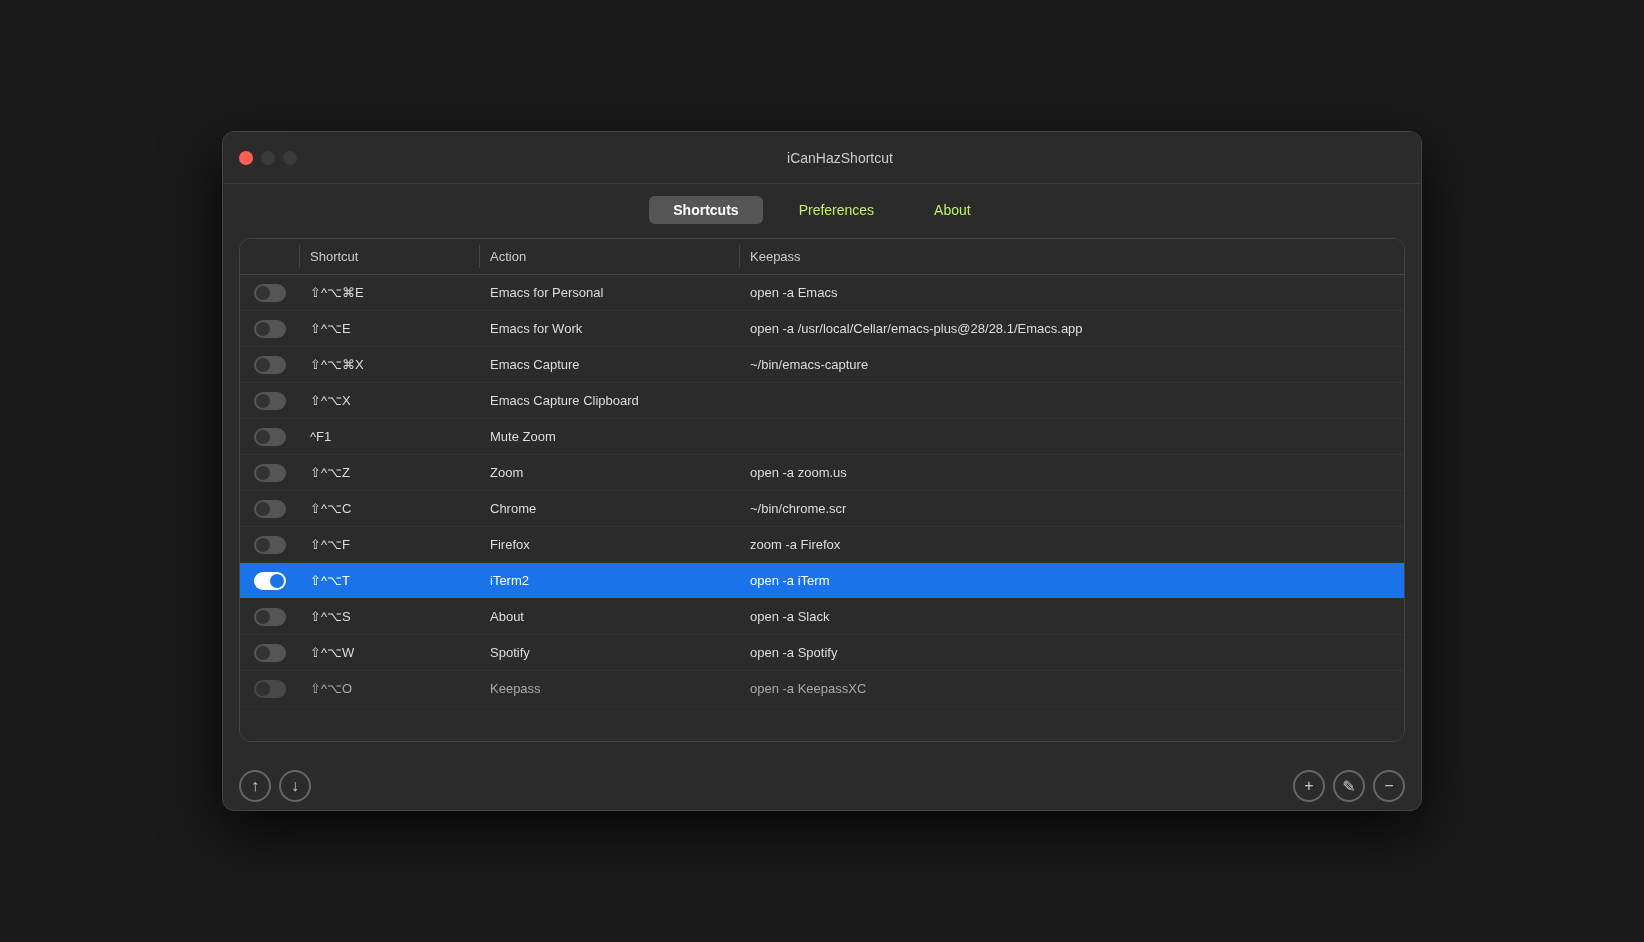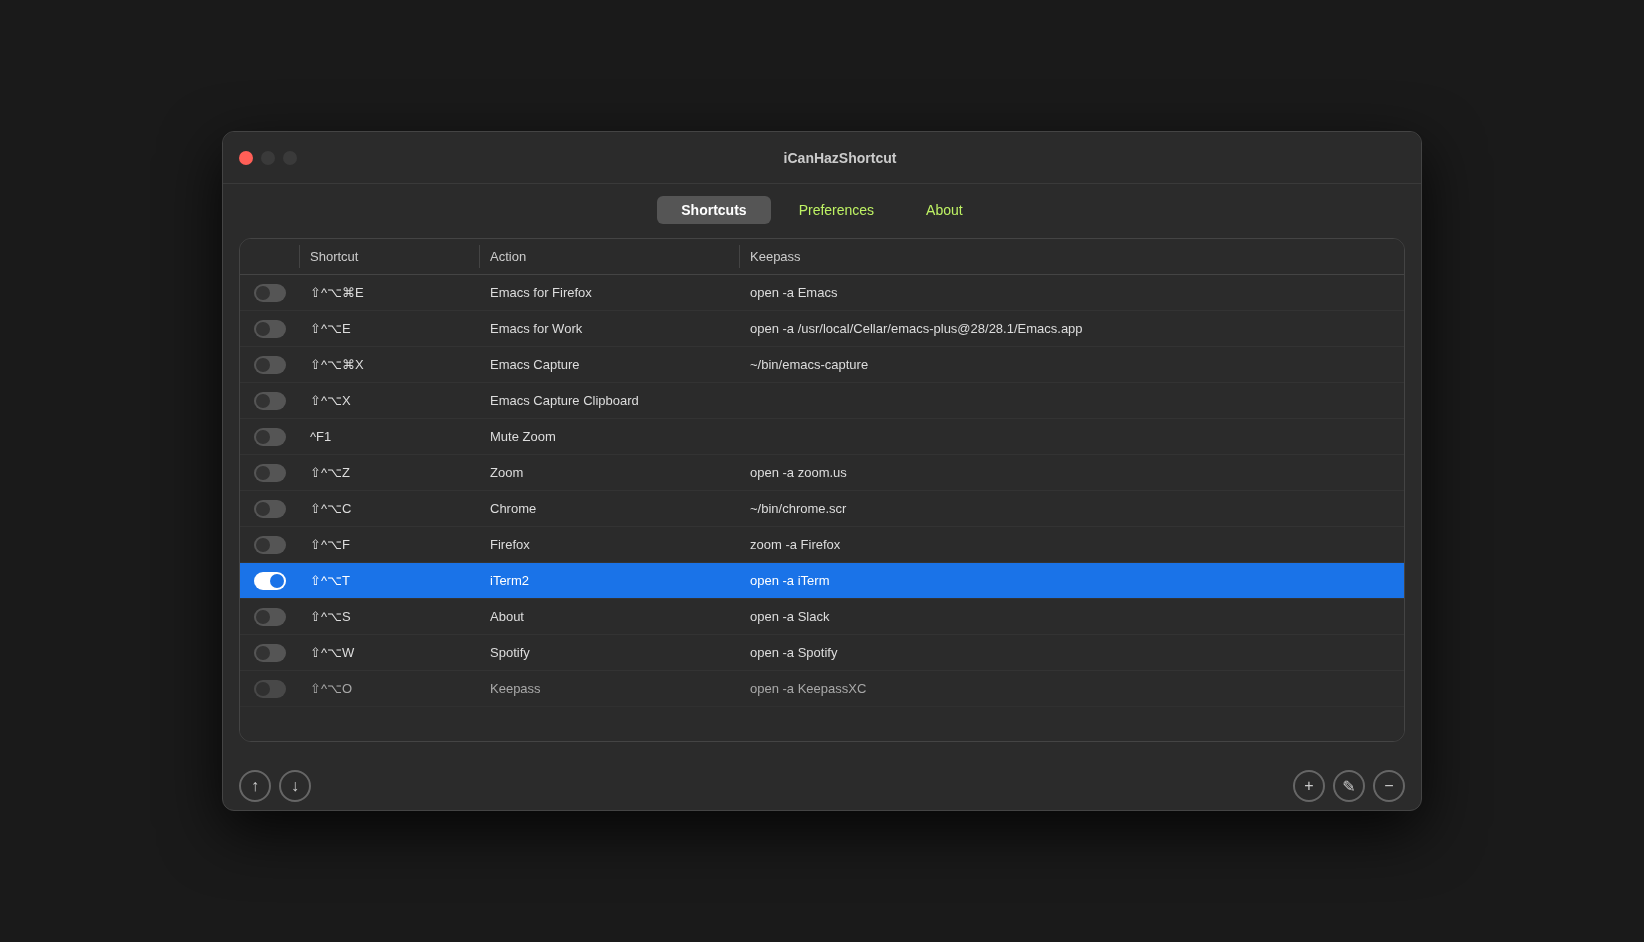--- a/index.html
+++ b/index.html
@@ -42,27 +42,27 @@
       width: 14px;
       height: 14px;
       border-radius: 50%;
     }
     .traffic-light.close { background: #ff5f57; }
     .traffic-light.minimize { background: #3a3a3a; }
     .traffic-light.maximize { background: #3a3a3a; }
     .window-title {
       color: #ccc;
       font-size: 14px;
-      font-weight: 700;
+      font-weight: 400;
       margin-left: 36px;
     }
     .tabs {
       display: flex;
       justify-content: center;
-      gap: 4px;
+      gap: 12px;
       padding: 12px 0 14px 0;
       background: #2b2b2b;
     }
     .tab {
       padding: 6px 24px;
       color: #bef264;
       font-size: 14px;
       cursor: pointer;
       border-radius: 6px;
       font-weight: 400;
@@ -240,21 +240,21 @@
         <div class="col-header">Action</div>
         <div class="col-header">Keepass</div>
       </div>
 
       <div class="table-body" id="table-body">
       <div class="table-row">
             <div class="row-cell toggle-cell">
               <div class="toggle"></div>
             </div>
             <div class="row-cell shortcut-text">⇧^⌥⌘E</div>
-            <div class="row-cell">Emacs for Firefox</div>
+            <div class="row-cell">Emacs for Personal</div>
             <div class="row-cell">open -a Emacs</div>
           </div>
           <div class="table-row">
             <div class="row-cell toggle-cell">
               <div class="toggle"></div>
             </div>
             <div class="row-cell shortcut-text">⇧^⌥E</div>
             <div class="row-cell">Emacs for Work</div>
             <div class="row-cell">open -a /usr/local/Cellar/emacs-plus@28/28.1/Emacs.app</div>
           </div>

